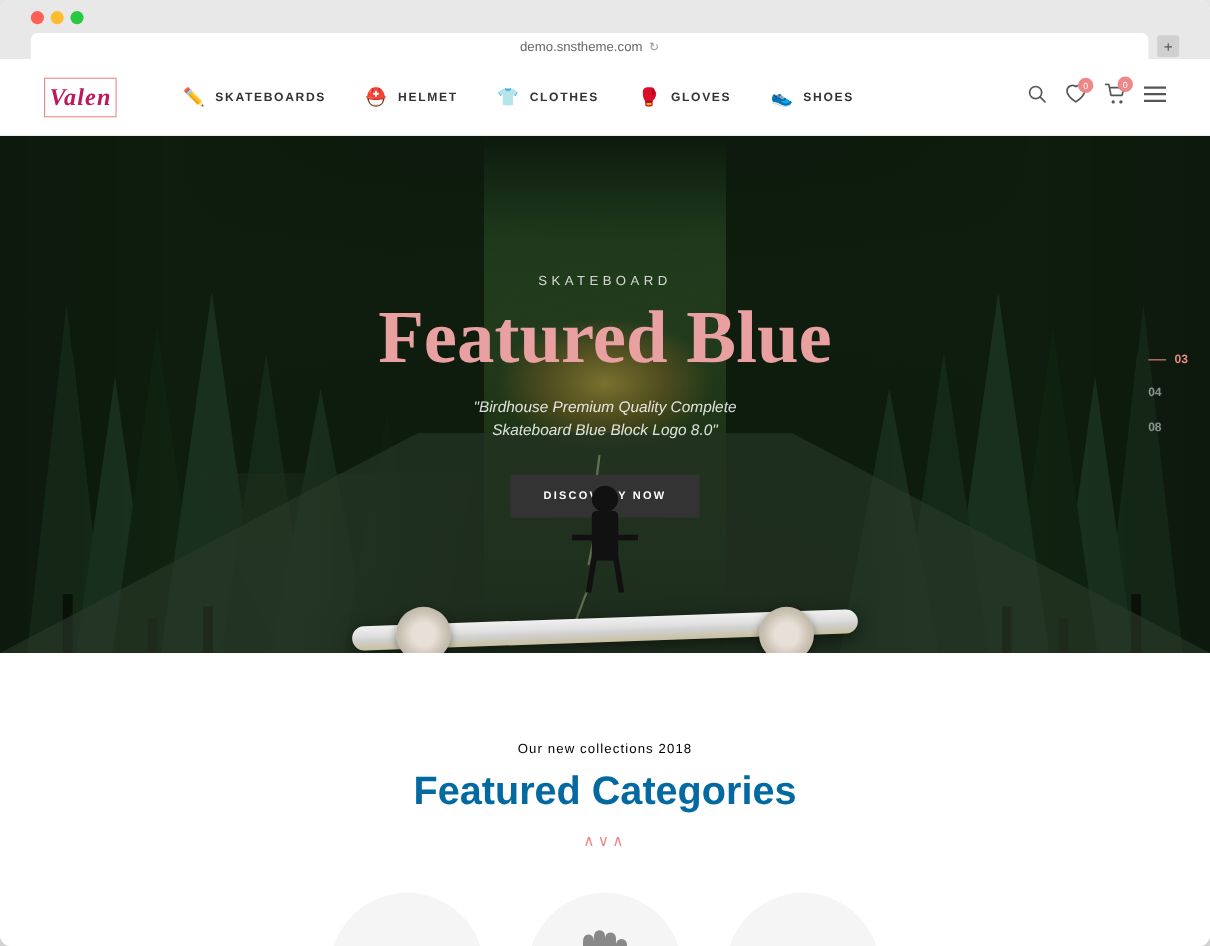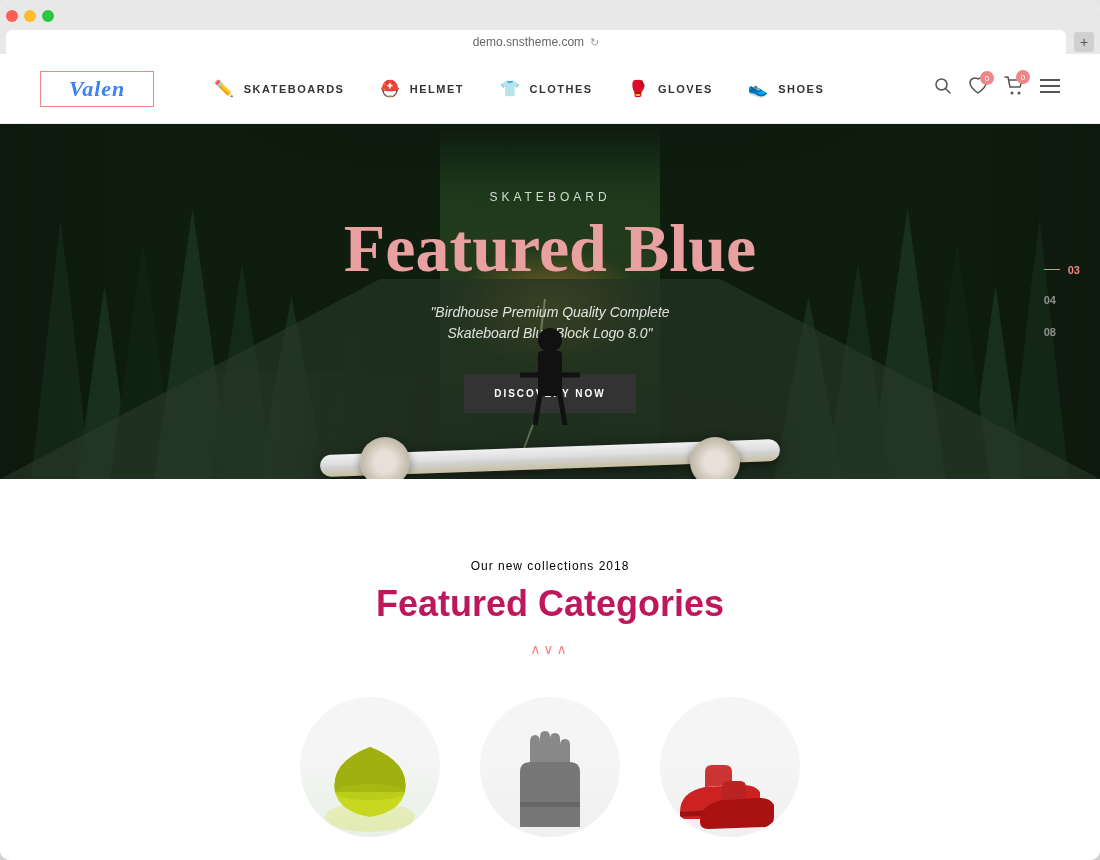--- a/index.html
+++ b/index.html
@@ -12,21 +12,21 @@
       border-radius: 10px;
       overflow: hidden;
       box-shadow: 0 20px 60px rgba(0,0,0,0.3);
       display: flex;
       flex-direction: column;
     }
 
     
     .browser-chrome {
       background: #e8e8e8;
-      padding: 10px 6px 0;
+      padding: 10px 28px 0;
       flex-shrink: 0;
     }
 
     .browser-dots {
       display: flex;
       gap: 6px;
       margin-bottom: 8px;
       align-items: center;
     }
 
@@ -88,24 +88,24 @@
       padding: 0 40px;
       height: 70px;
       background: white;
       border-bottom: 1px solid #eee;
       position: relative;
       z-index: 10;
     }
 
     .logo {
       border: 1.5px solid #e88;
-      padding: 4px 28px;
+      padding: 4px 4px;
       font-size: 22px;
       font-weight: bold;
-      color: #3b82f6;
+      color: #be185d;
       letter-spacing: 1px;
       margin-right: 60px;
       font-style: italic;
       font-family: Georgia, serif;
     }
 
     .nav-items {
       display: flex;
       gap: 36px;
       list-style: none;
@@ -153,21 +153,21 @@
       height: 14px;
       font-size: 8px;
       display: flex;
       align-items: center;
       justify-content: center;
     }
 
     
     .hero {
       position: relative;
-      height: 355px;
+      height: 470px;
       background: linear-gradient(to bottom, #1a2a1a 0%, #2d4a2d 30%, #1a2a1a 60%, rgba(0,0,0,0.7) 100%);
       overflow: hidden;
       display: flex;
       align-items: center;
       justify-content: center;
     }
 
     .hero-bg {
       position: absolute;
       inset: 0;
@@ -319,21 +319,21 @@
     .featured-eyebrow {
       font-size: 12px;
       color: #000000;
       letter-spacing: 1px;
       margin-bottom: 10px;
     }
 
     .featured-title {
       font-size: 36px;
       font-weight: 700;
-      color: #be185d;
+      color: #0369a1;
       margin-bottom: 16px;
     }
 
     .featured-divider {
       display: flex;
       justify-content: center;
       align-items: center;
       gap: 4px;
       margin-bottom: 40px;
     }

